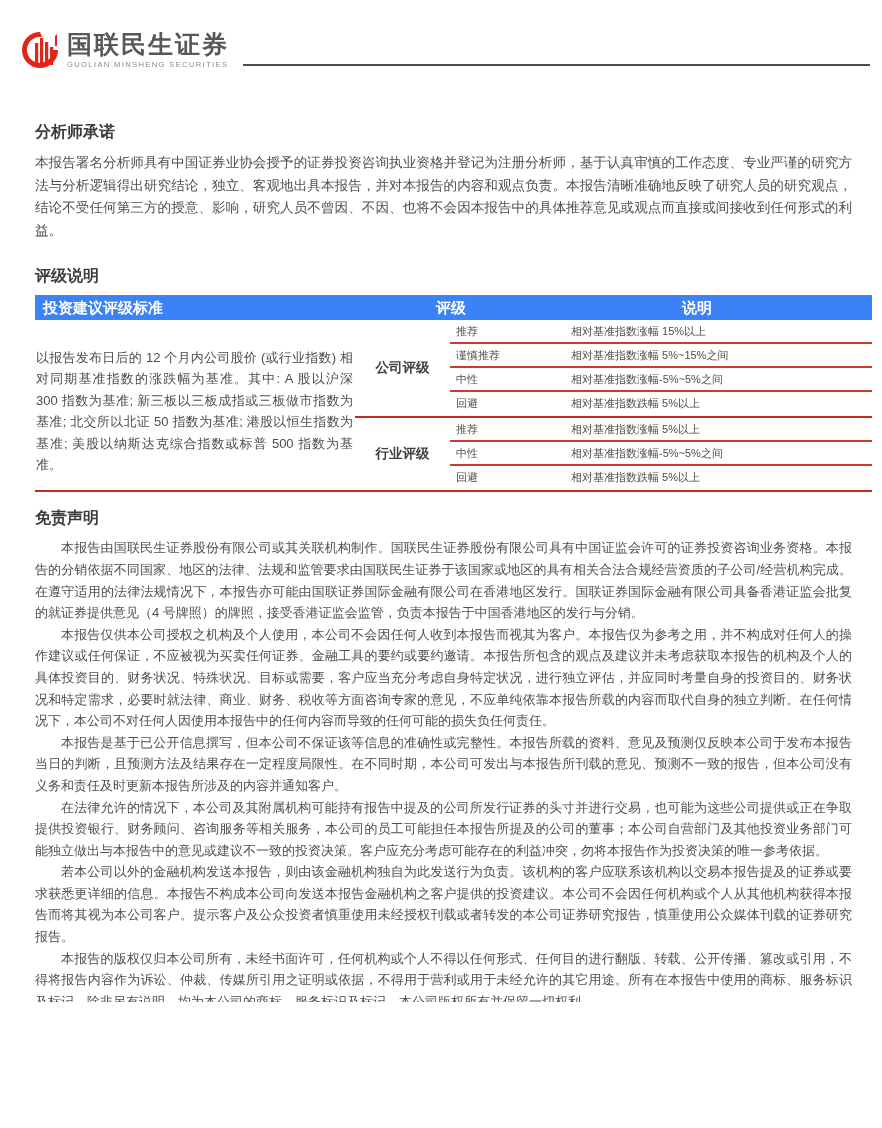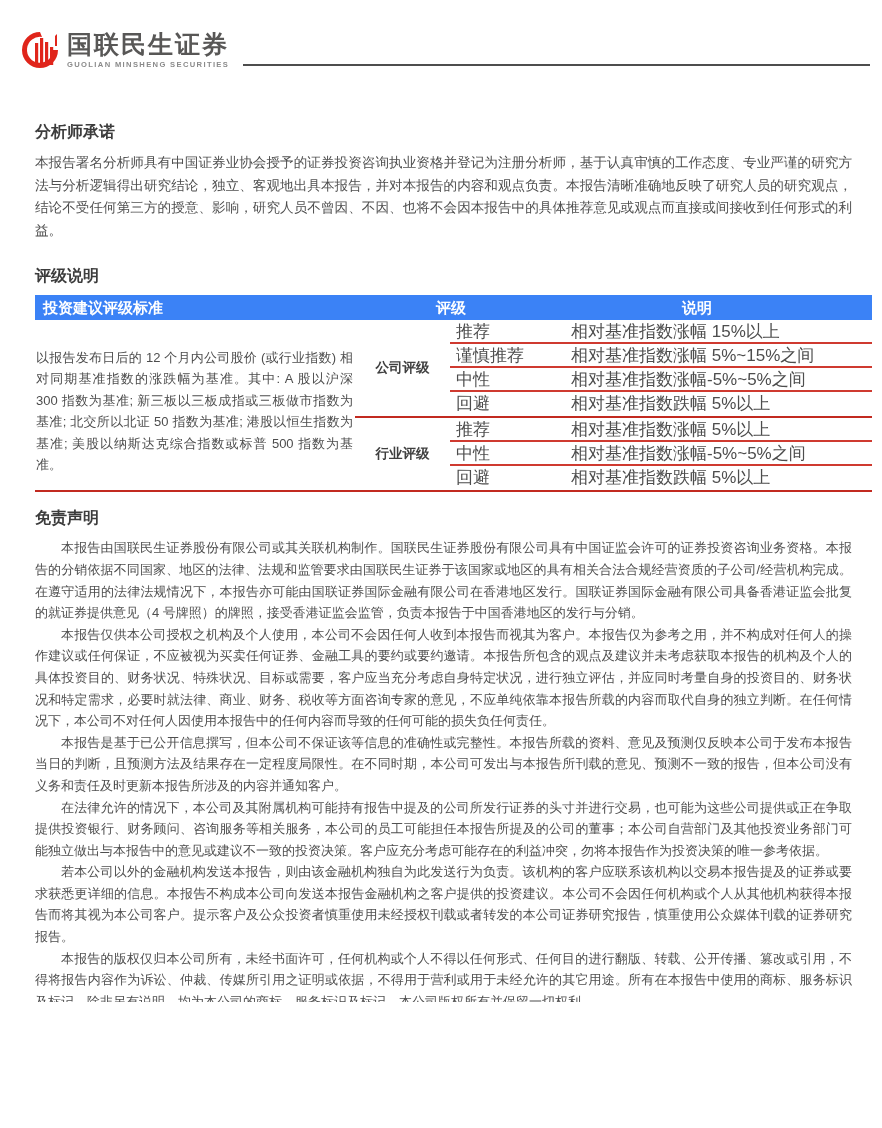--- a/index.html
+++ b/index.html
@@ -7,21 +7,21 @@
   .page {
     position:relative; width:882px; height:1002px; background:#fff;
     font-family:"Liberation Sans", sans-serif; color:#4f4f4f; overflow:hidden;
   }
   
   .brand-header { display:flex; align-items:flex-end; padding:30px 12px 0 20px; }
   .logo { display:flex; align-items:center; }
   .logo-mark { width:40px; height:40px; flex:0 0 auto; }
   .logo-text { margin-left:7px; }
   .logo-cn { font-size:25px; font-weight:bold; color:#585756; letter-spacing:2px; line-height:1.05; }
-  .logo-en { font-size:7.6px; color:#8a8a8a; letter-spacing:1.35px; font-weight:bold; margin-top:2px; white-space:nowrap; }
+  .logo-en { font-size:7.6px; color:#8a8a8a; letter-spacing:1.35px; font-weight:normal; margin-top:2px; white-space:nowrap; }
   .header-rule { flex:1; height:2px; background:#4d4d4d; margin-left:14px; margin-bottom:4px; }
 
   
   .content { padding:0 30px 0 35px; }
   .sec-title { font-size:16px; font-weight:bold; color:#3c3c3c; }
   .analyst-title { margin-top:52px; }
   .analyst-body { margin-top:9px; font-size:13.6px; line-height:22.6px; text-align:justify; color:#4f4f4f; }
 
   .rating-title { margin-top:24px; }
 
@@ -39,21 +39,21 @@
     padding:16px 2px 4px 1px;
   }
   .rt-right { flex:1; display:flex; flex-direction:column; }
   .rt-group { display:flex; }
   .rt-group-company { border-bottom:2px solid #c22a20; }
   .rt-glabel {
     width:95px; display:flex; align-items:center; justify-content:center;
     font-size:13.5px; font-weight:bold; color:#3f3f3f;
   }
   .rt-rows { flex:1; display:flex; flex-direction:column; }
-  .rt-row { display:flex; height:24px; line-height:23px; font-size:17px; color:#4d4d4d; }
+  .rt-row { display:flex; height:24px; line-height:23px; font-size:11px; color:#4d4d4d; }
   .rt-row:not(:last-child) { border-bottom:2px solid #cf3a30; }
   .rt-rating { width:115px; padding-left:6px; }
   .rt-desc { flex:1; padding-left:6px; }
 
   
   .disclaimer-title { margin-top:16px; }
   .disclaimer-body { margin-top:8px; }
   .disclaimer-body p {
     font-size:13px; line-height:21.6px; text-align:justify; color:#4f4f4f;
     text-indent:2em;

